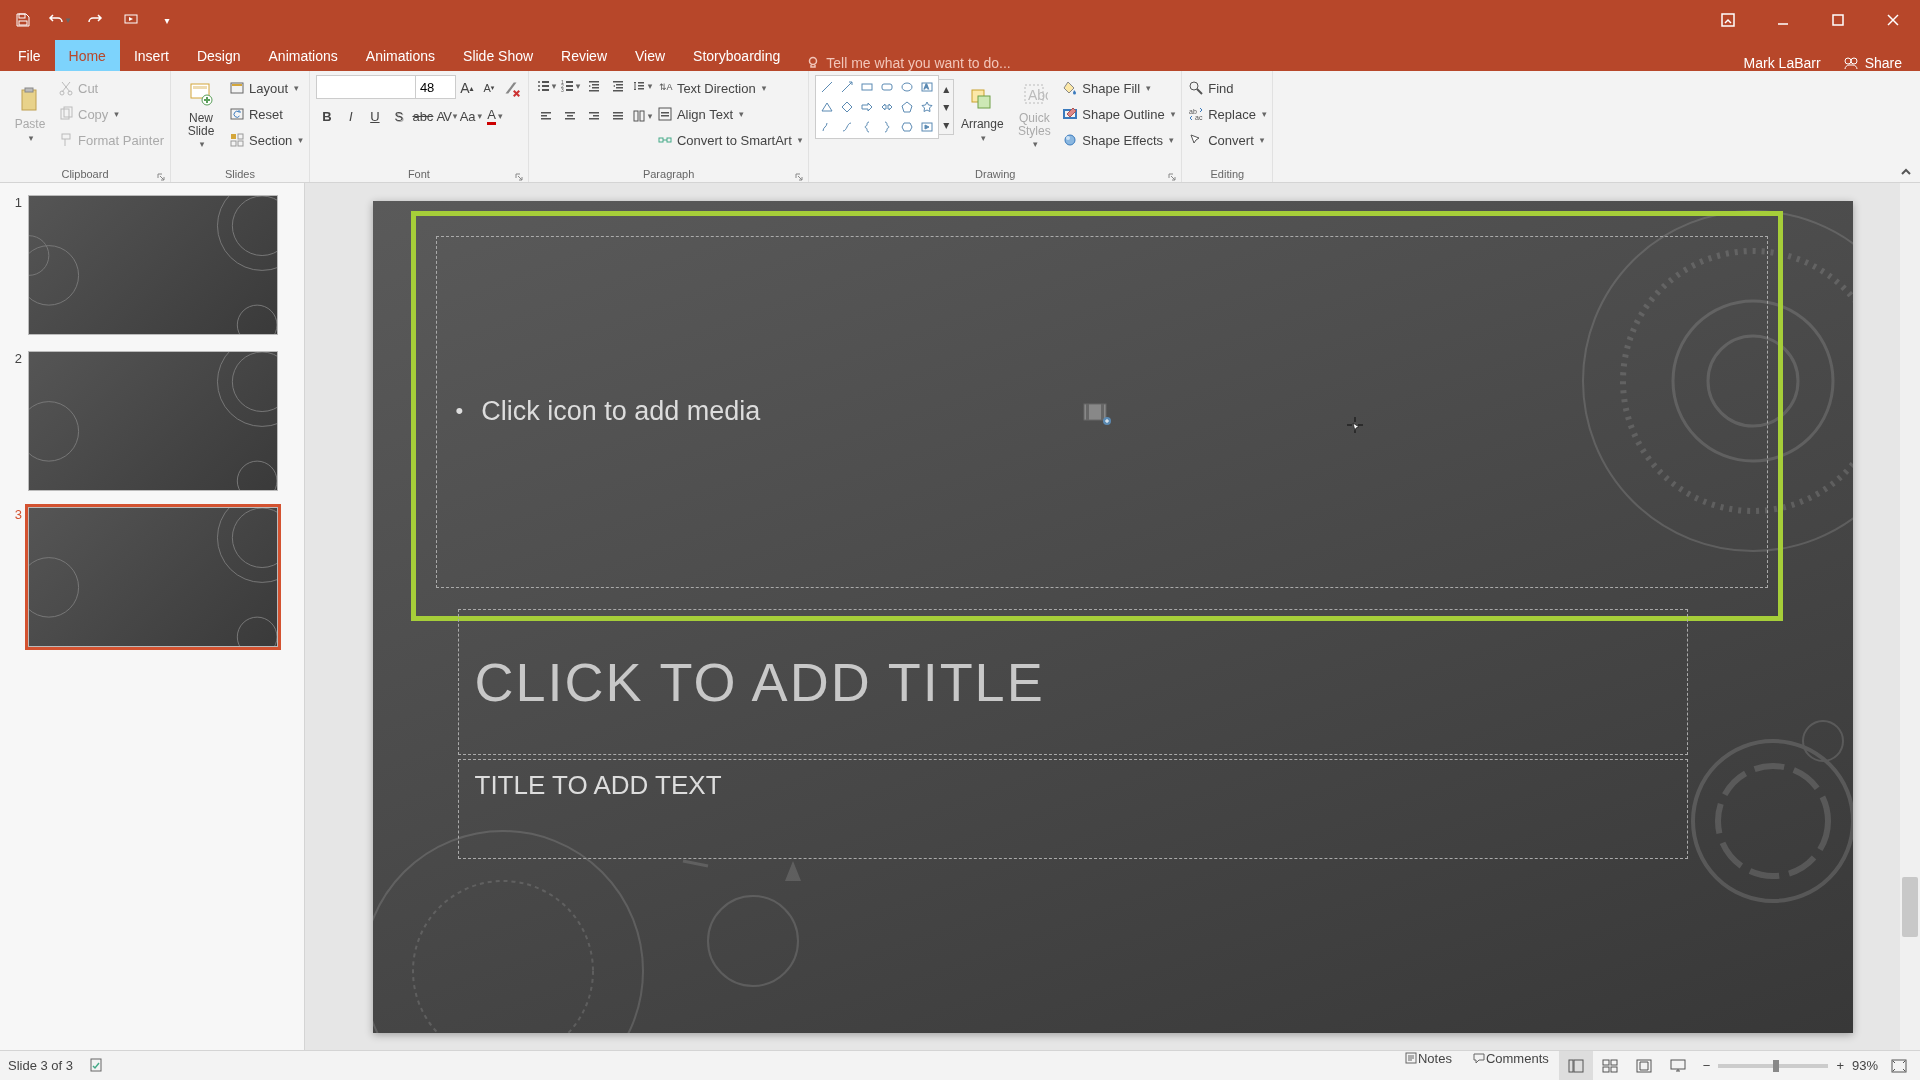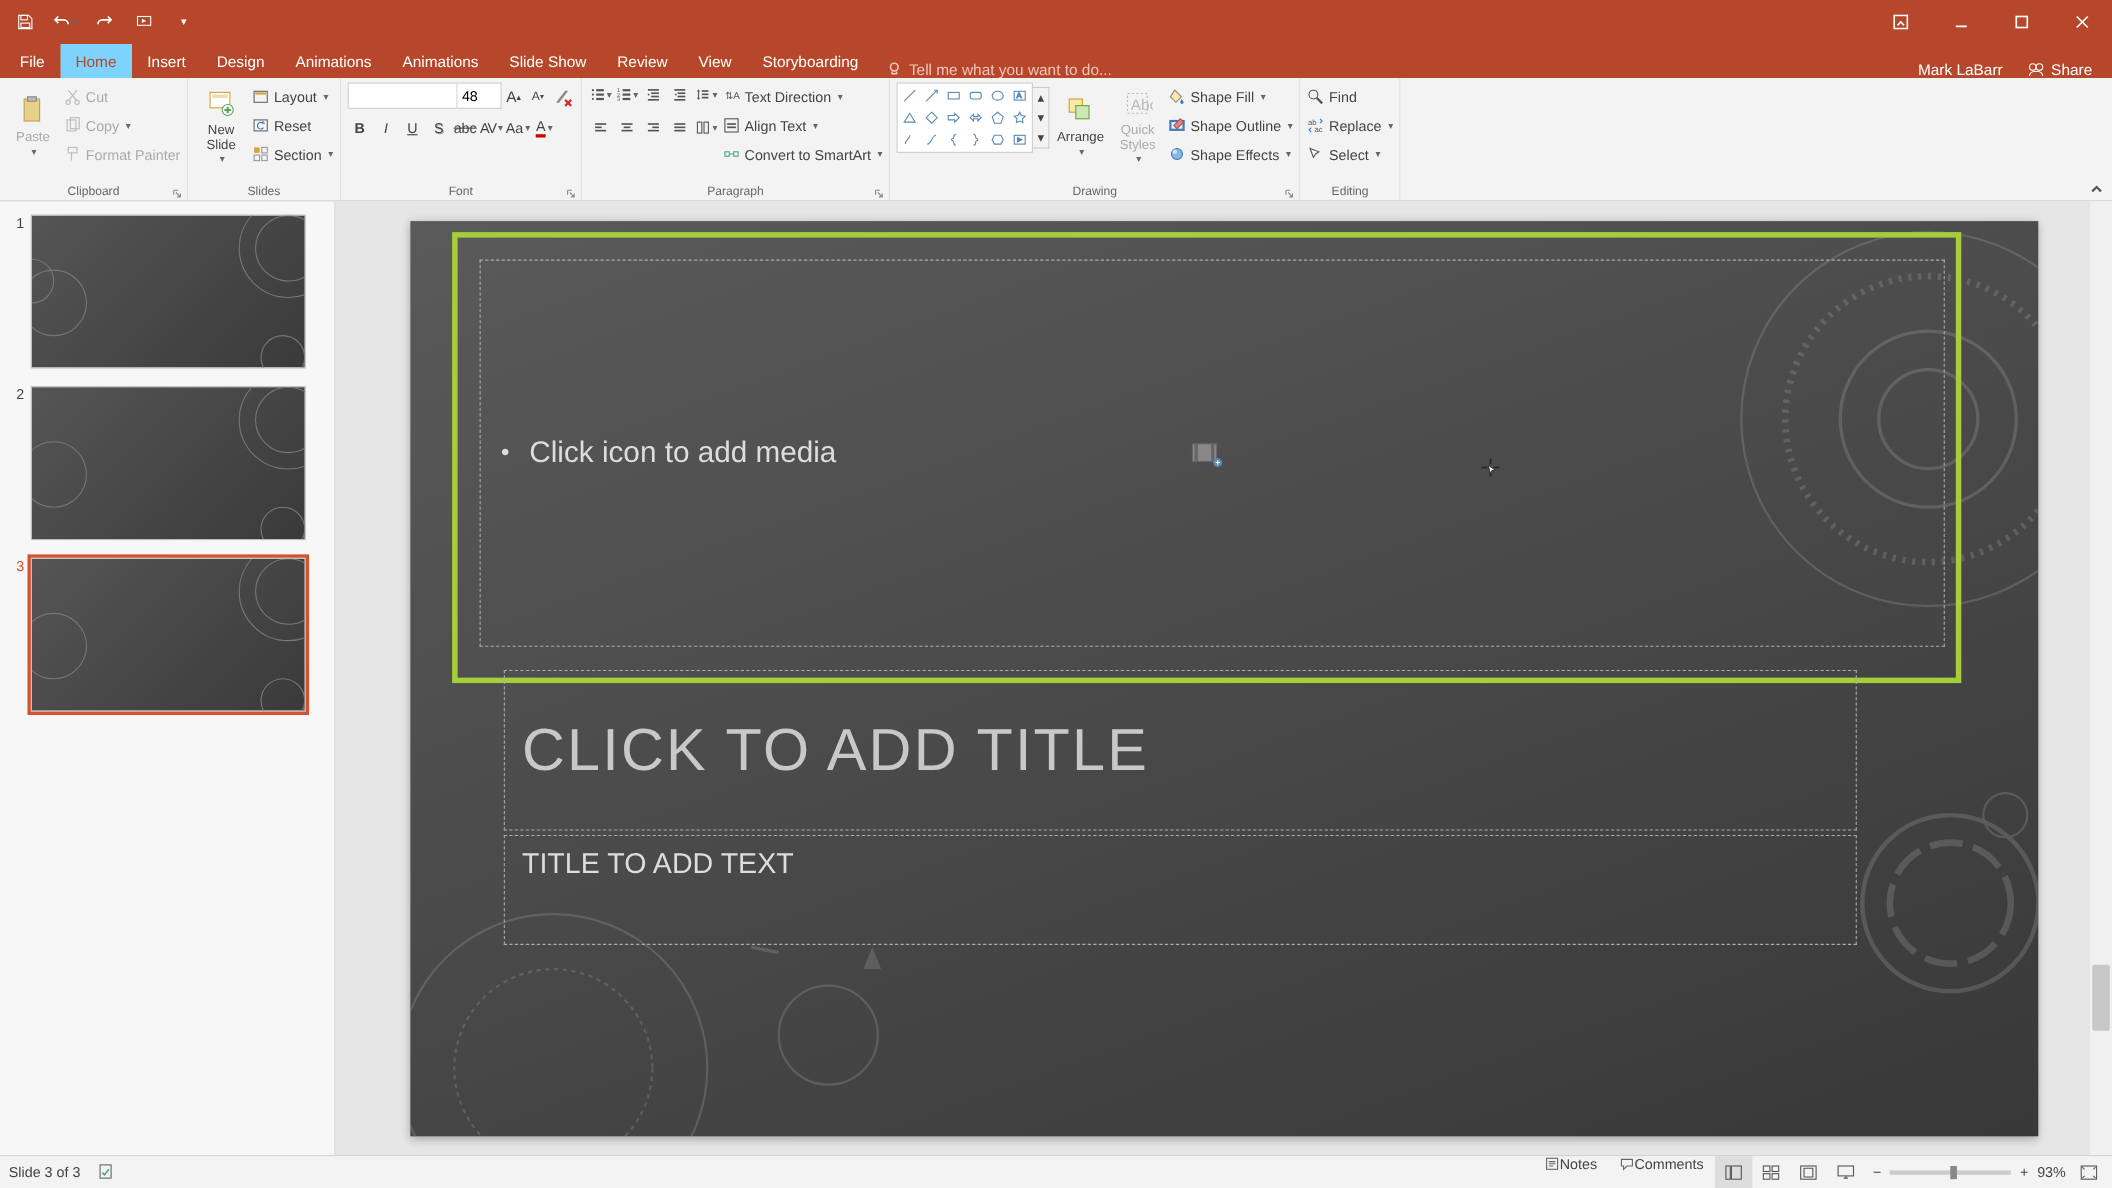--- a/index.html
+++ b/index.html
@@ -633,21 +633,21 @@
               <text x="7" y="14" font-size="7" fill="#555">ac</text>
               <path d="M4 10l-2 2 2 2M12 6l2-2-2-2" stroke="#3a7abd" fill="none"></path>
             </svg>
             <span>Replace</span>
             <span class="dd">▾</span>
           </div>
         <div class="row">
             <svg viewBox="0 0 16 16">
               <path d="M3 3l3 8 2-3 3-2z" fill="#fff" stroke="#555"></path>
             </svg>
-            <span>Select</span>
+            <span>Convert</span>
             <span class="dd">▾</span>
           </div>
       </div>
     </div>
     <div class="group-label">Editing</div>
   </div>
 
   <div class="collapse-ribbon">
       <svg viewBox="0 0 12 12">
         <path d="M2 8l4-4 4 4"></path>

